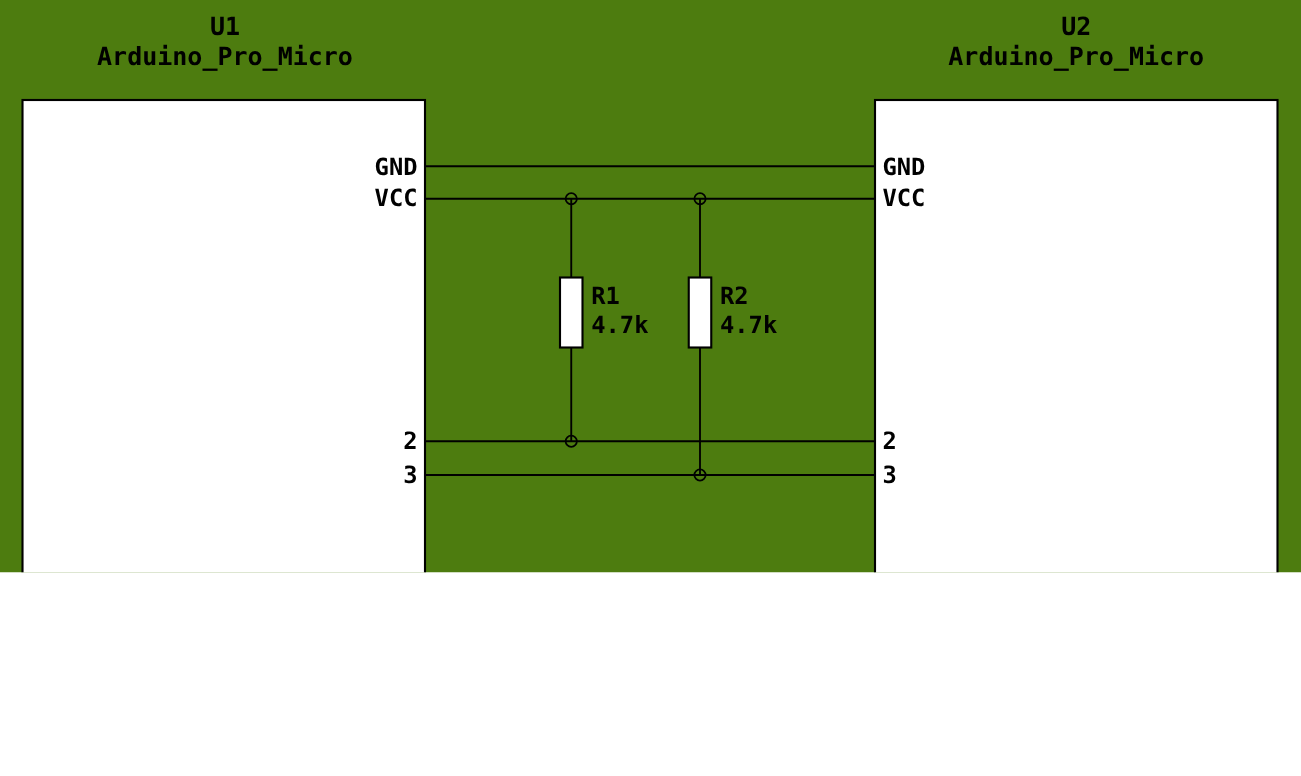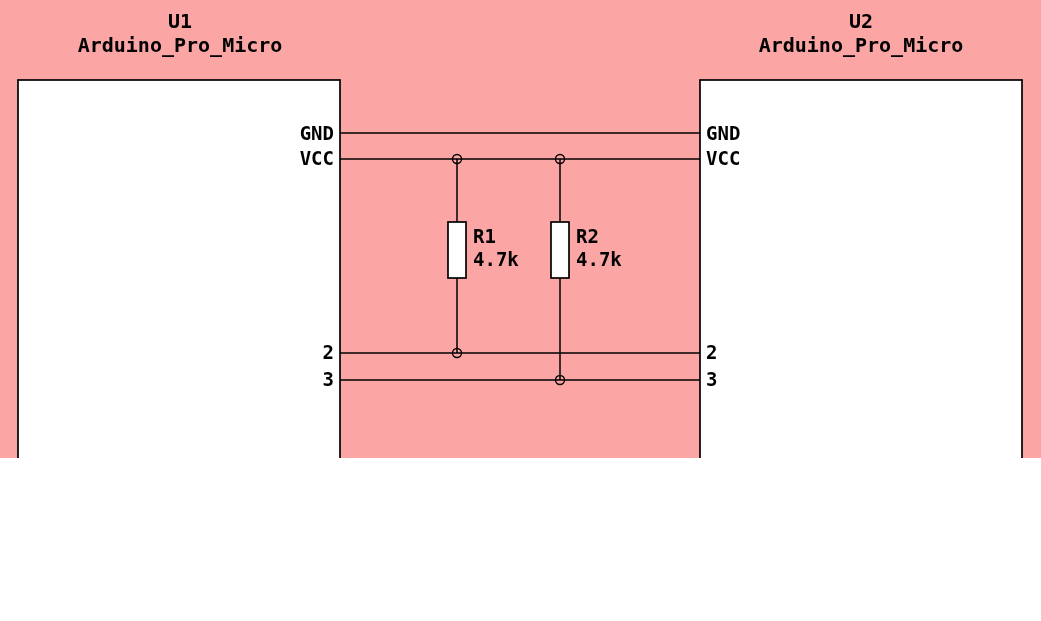--- a/index.html
+++ b/index.html
@@ -4,21 +4,21 @@
 <style>
   html, body {
     margin: 0;
     padding: 0;
     background: #ffffff;
   }
   .page {
     position: relative;
     width: 1041px;
     height: 458px;
-    background: #fca5a5;
+    background: #4d7c0f;
     overflow: hidden;
     font-family: "DejaVu Sans Mono", monospace;
   }
   svg { display: block; }
   .sym-outline {
     fill: #ffffff;
     stroke: #000000;
     stroke-width: 1.7;
   }
   .res-body {

